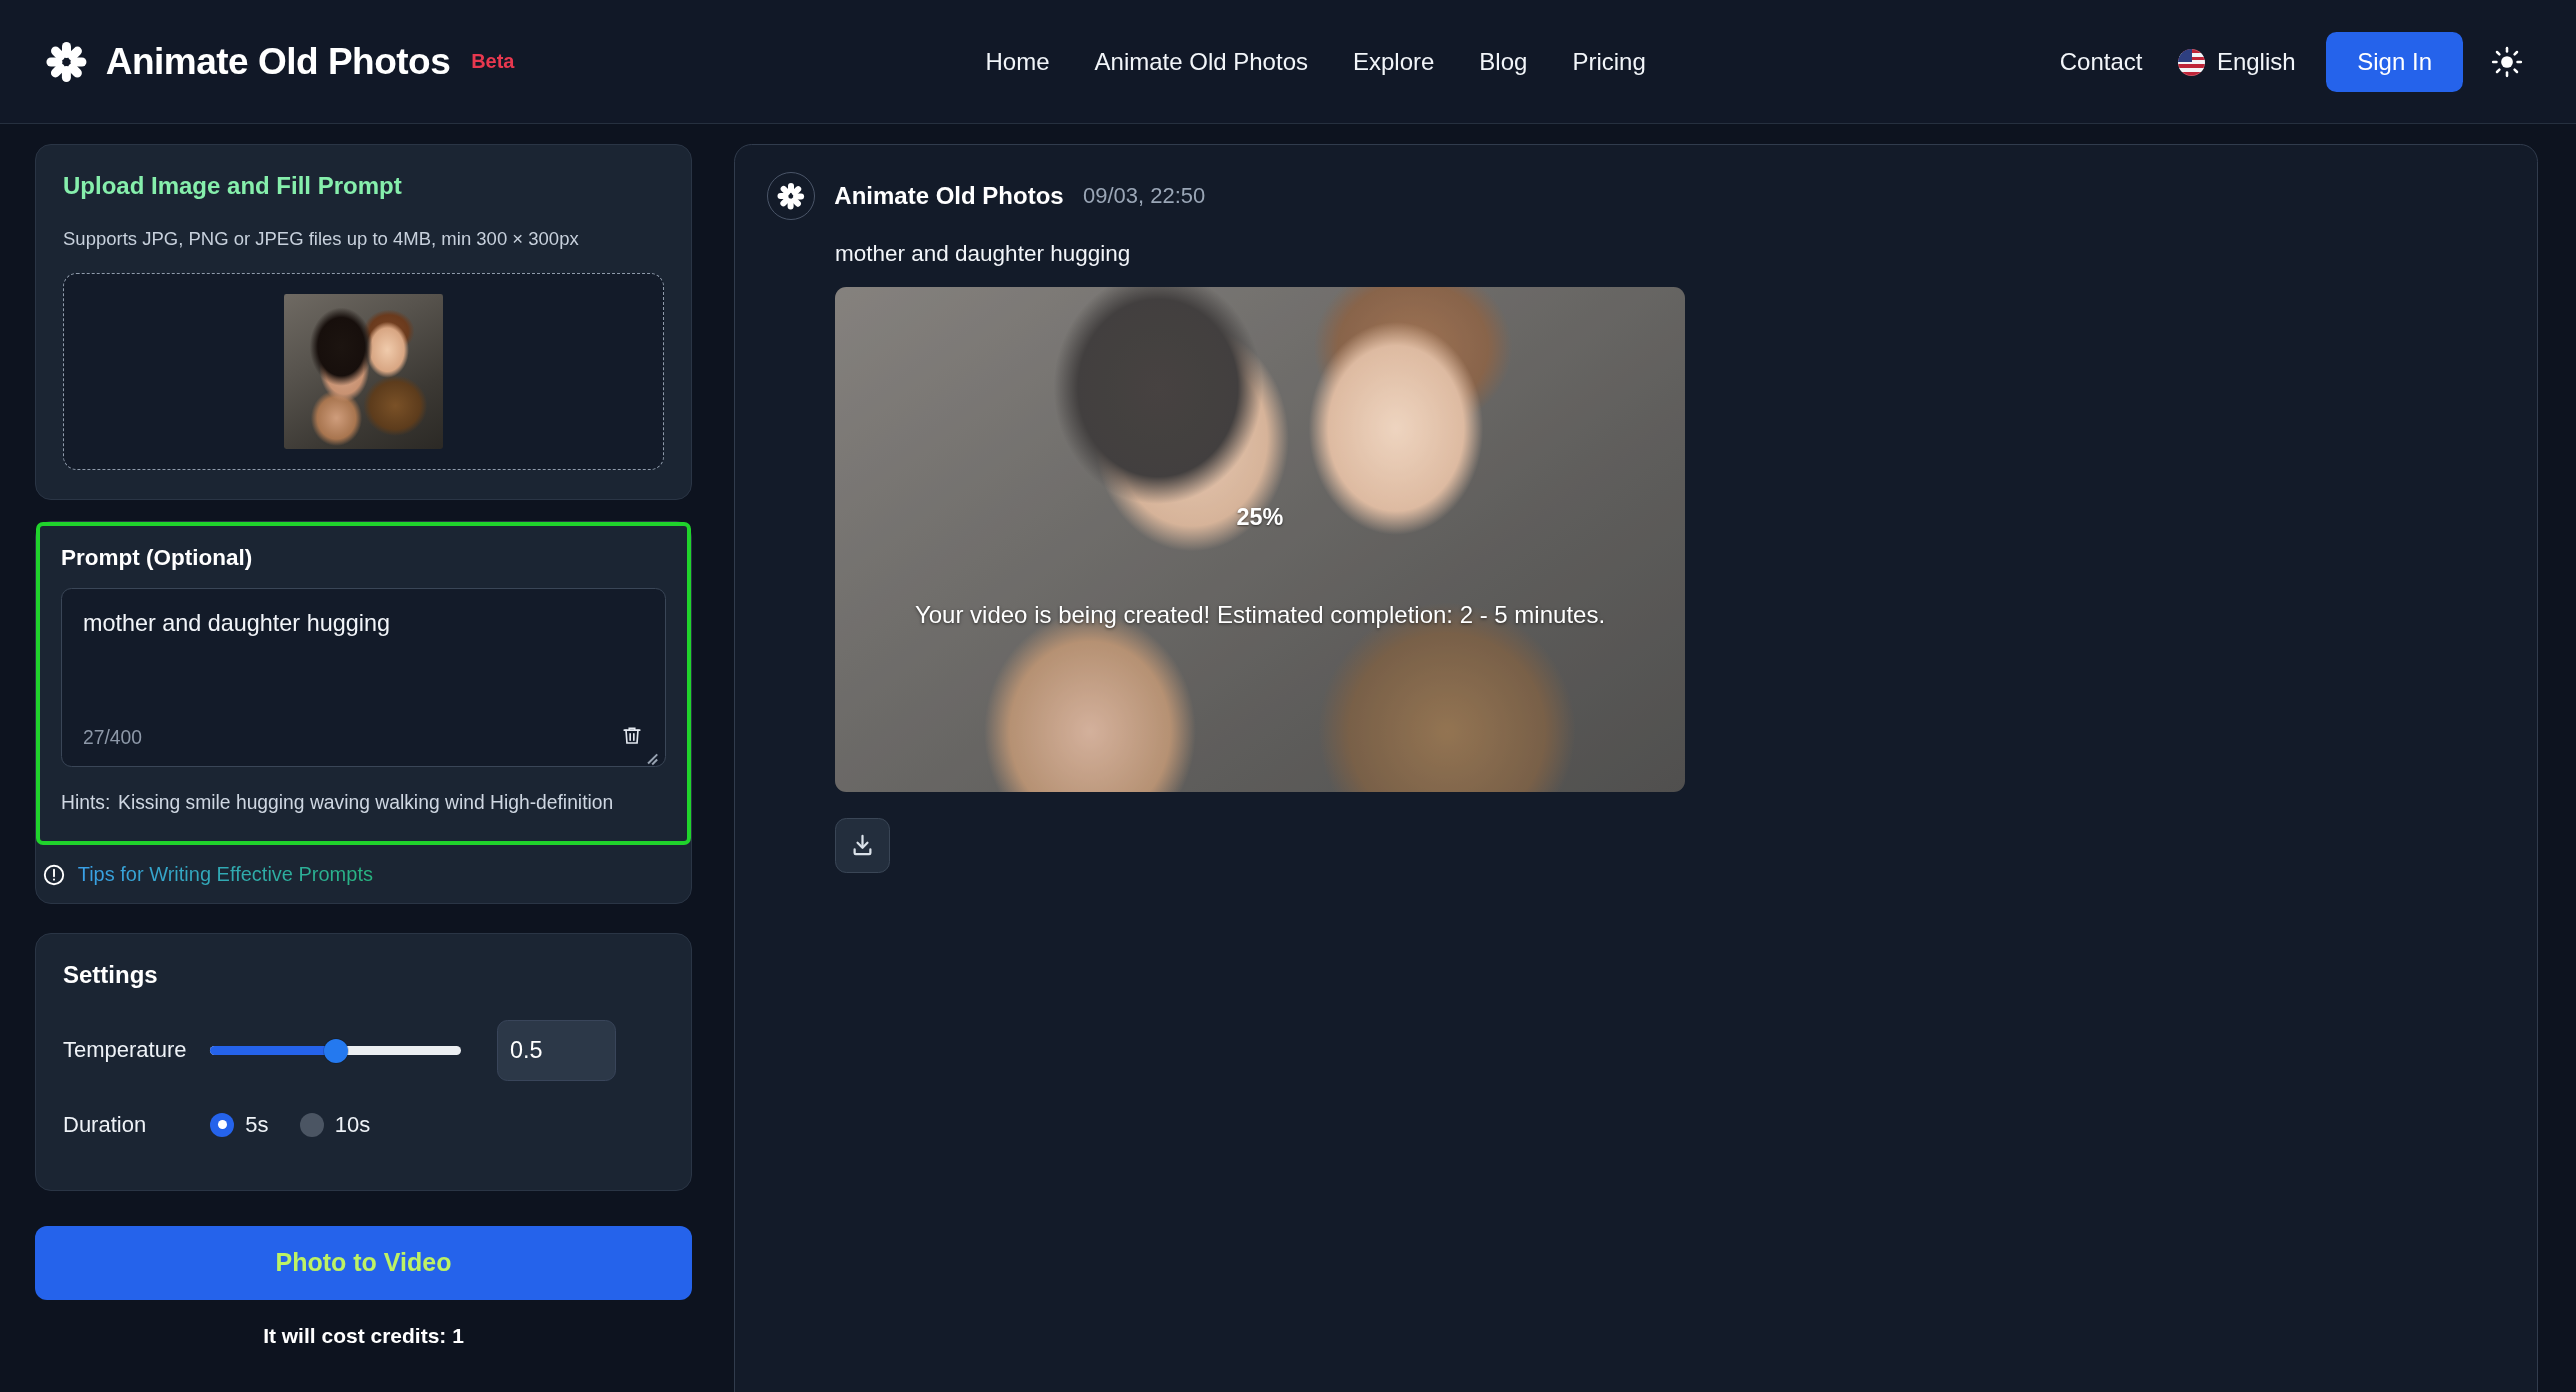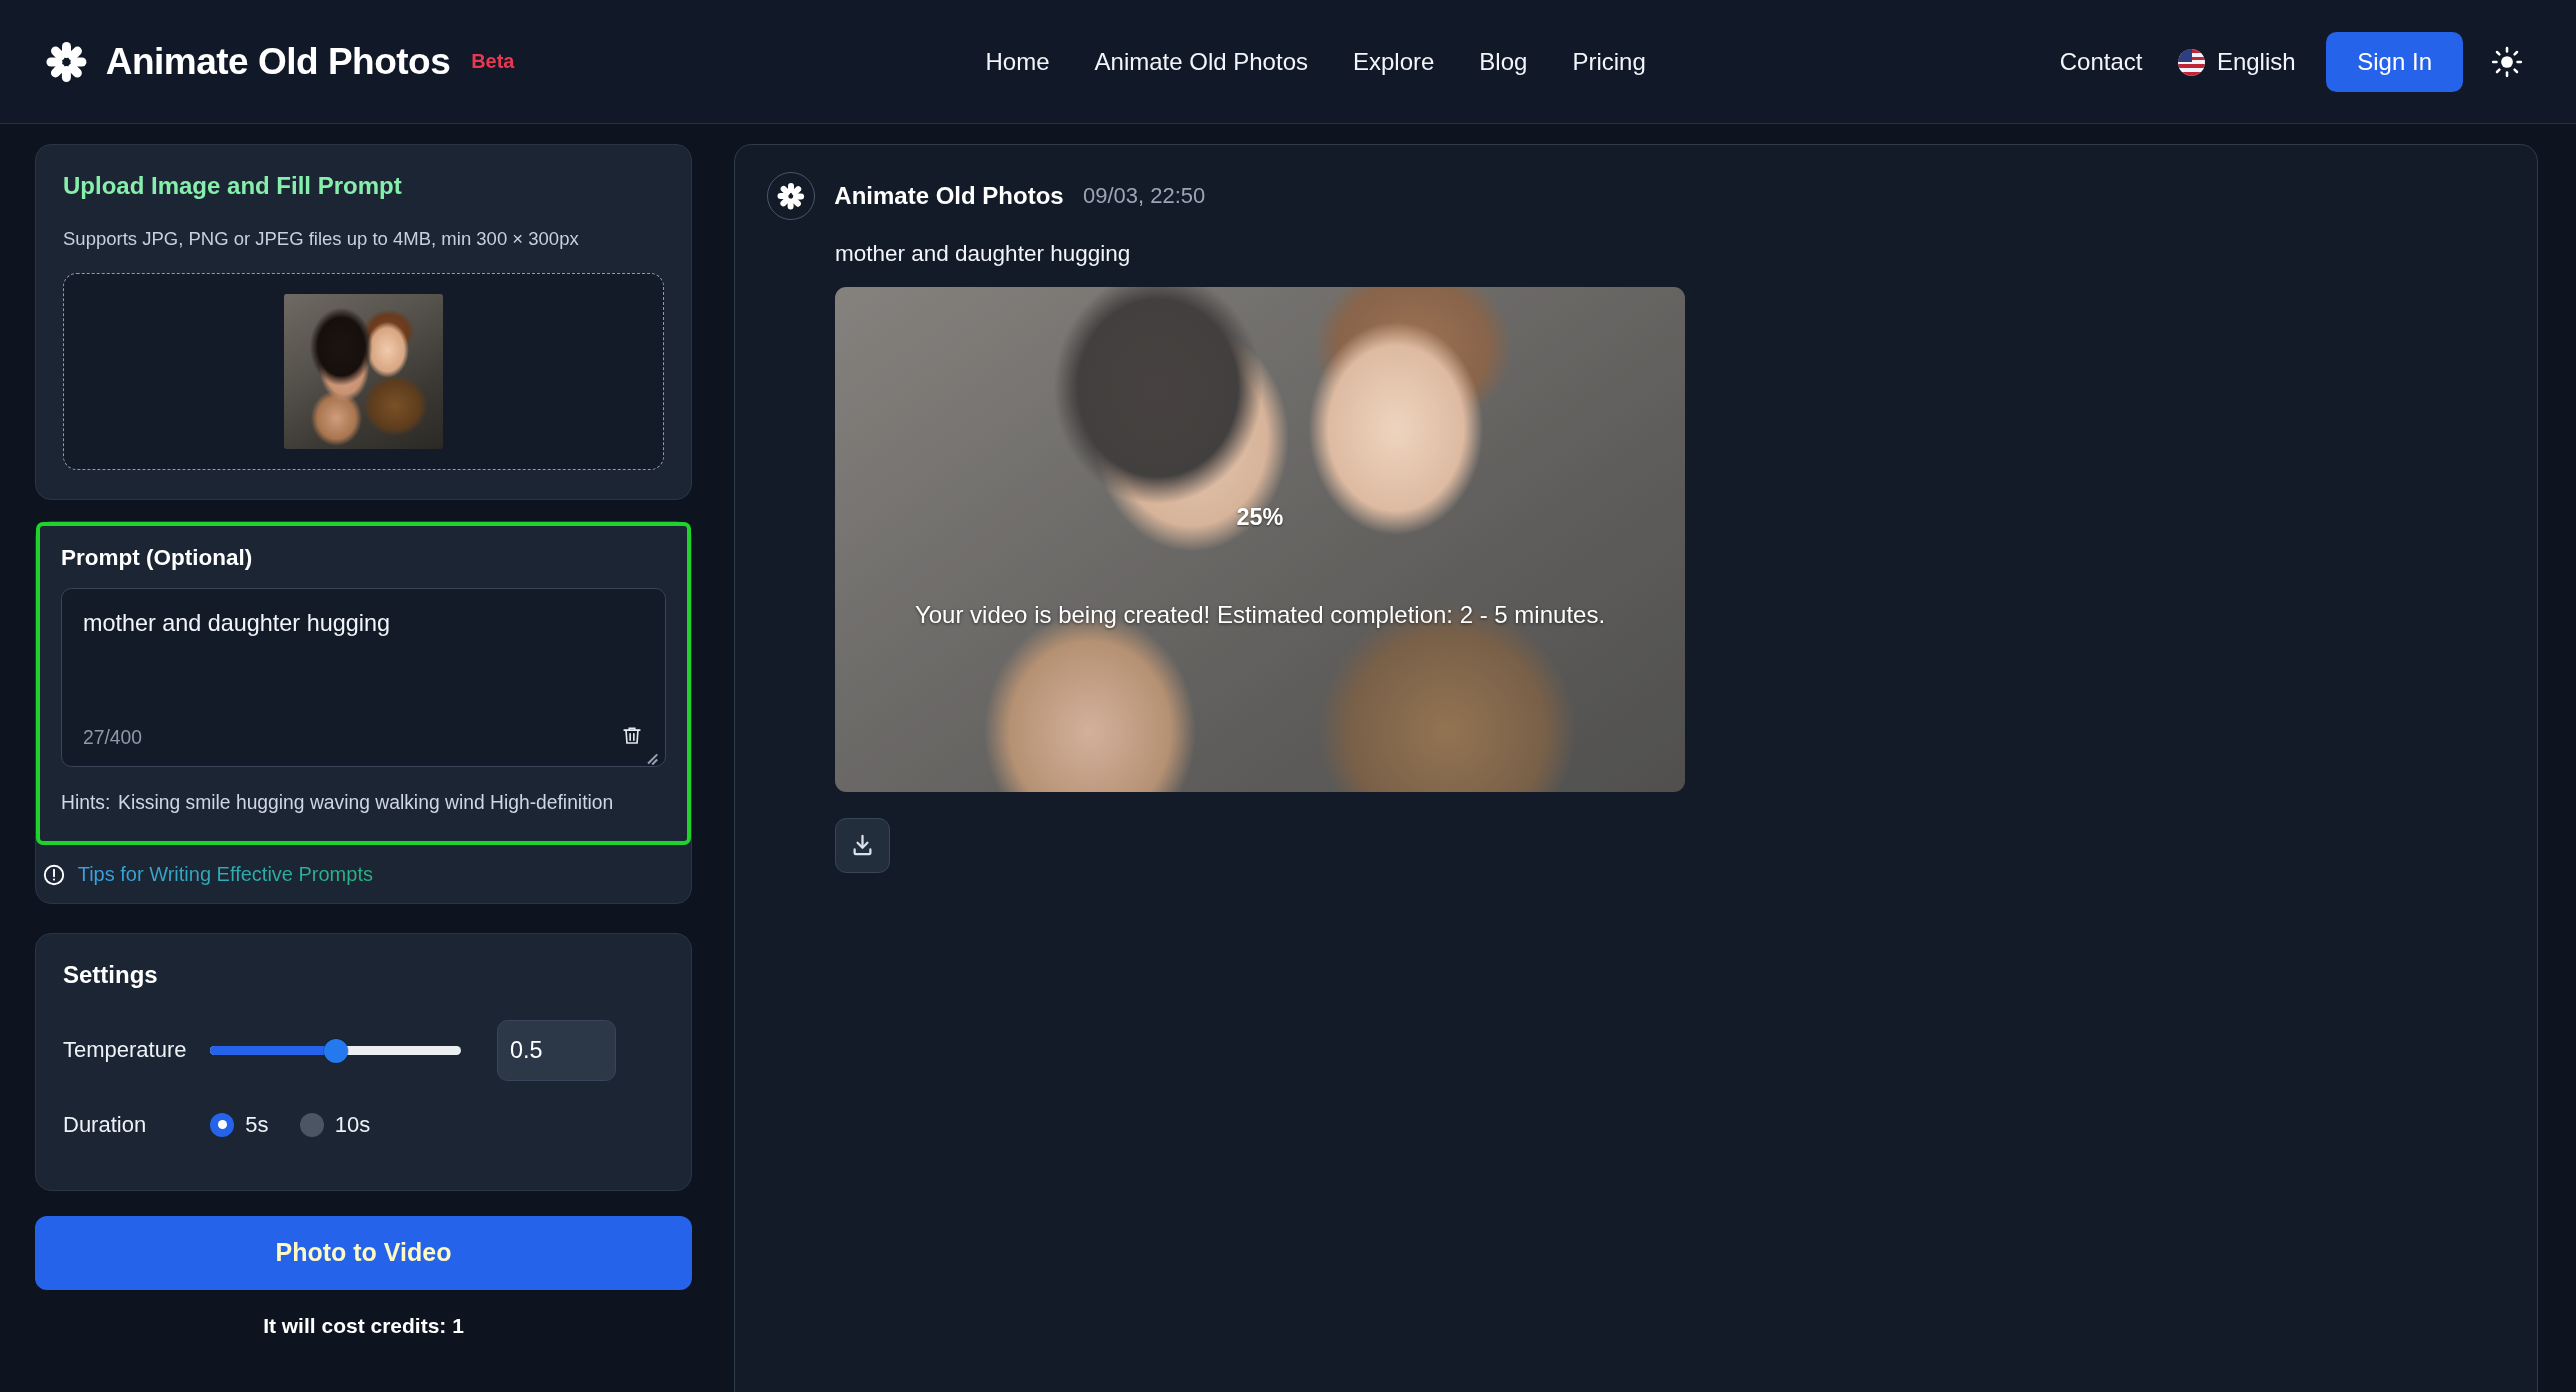--- a/index.html
+++ b/index.html
@@ -163,22 +163,22 @@
   .radio-opt { display: flex; align-items: center; gap: 11.3px; margin-right: 31px; cursor: pointer; }
   .radio { width: 24px; height: 24px; border-radius: 50%; background: #4b5563; position: relative; flex: none; }
   .radio.on { background: #2563eb; }
   .radio.on::after {
     content: ""; position: absolute; left: 50%; top: 50%; width: 8.9px; height: 8.9px;
     margin: -4.4px 0 0 -4.4px; border-radius: 50%; background: #ffffff;
   }
   .radio-text { font-size: 22px; color: #eef2f7; white-space: nowrap; }
 
   .cta {
-    margin-top: 25px; width: 657px; height: 74px;
-    background: #2563eb; color: #fef9c3; border: none; border-radius: 12px;
+    margin-top: 35px; width: 657px; height: 74px;
+    background: #2563eb; color: #bef264; border: none; border-radius: 12px;
     font-size: 25px; font-weight: bold; cursor: pointer;
     font-family: "Liberation Sans", sans-serif;
   }
   .cost { margin-top: 24px; text-align: center; font-size: 21px; font-weight: bold; color: #ffffff; }
 
   
   .right-panel {
     position: absolute; left: 734px; top: 20px; width: 1804px; height: 1309px;
     background: #131b29; border: 1.6px solid #313c4d; border-radius: 17.7px;
     padding: 27px 32px;

